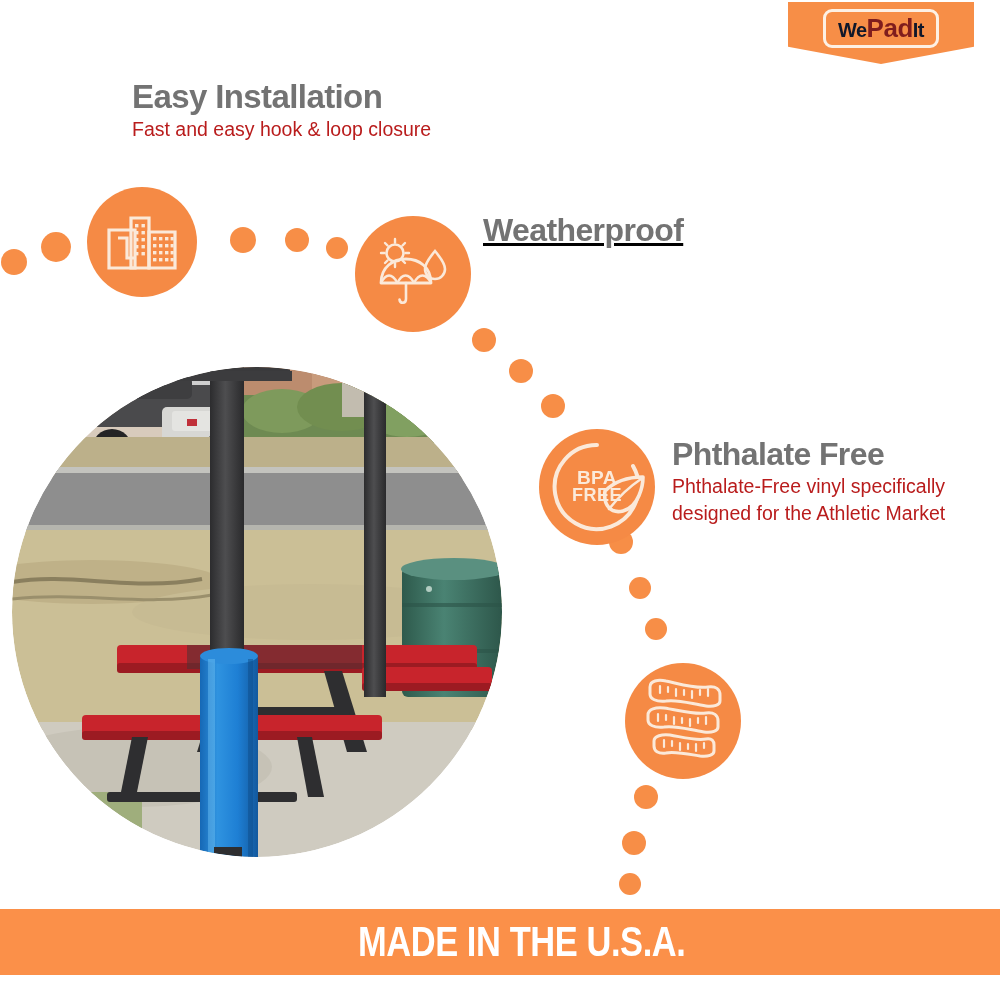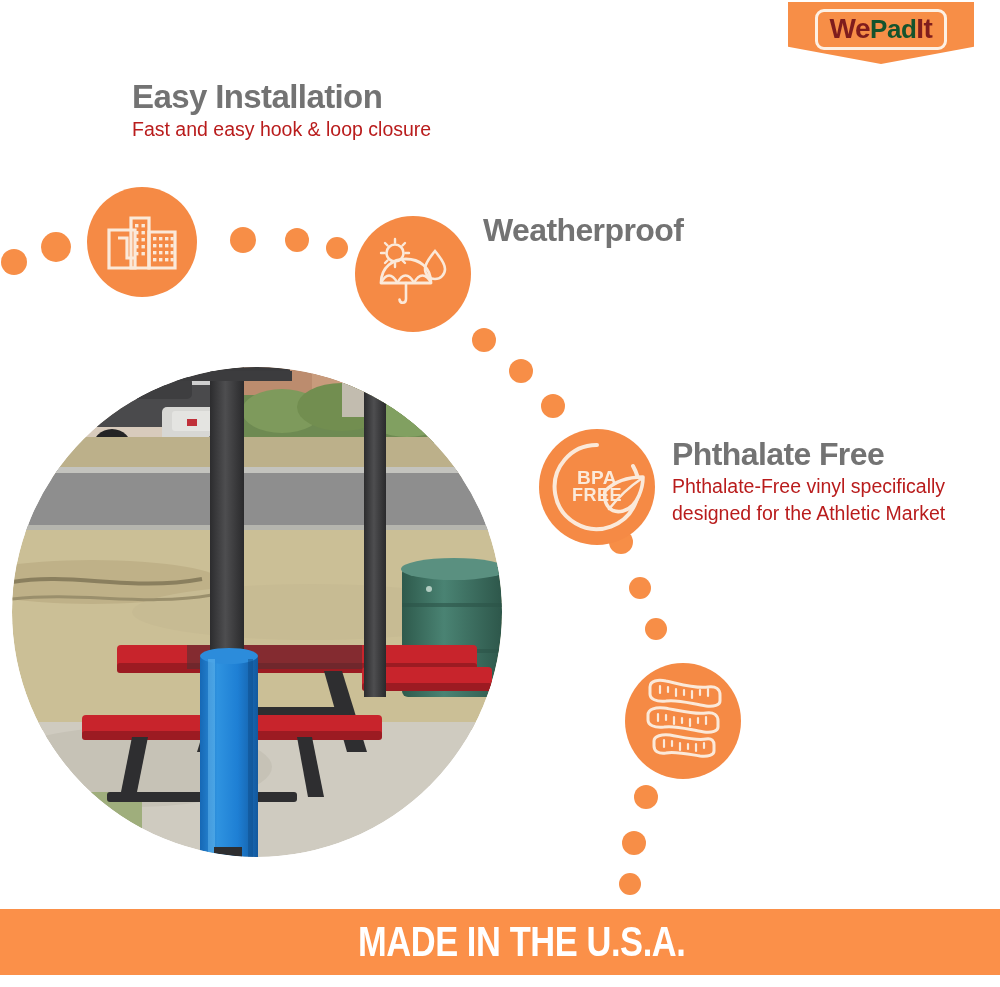--- a/index.html
+++ b/index.html
@@ -37,29 +37,29 @@
   }
   .logo-inner {
     border: 3px solid #FDF0E4;
     border-radius: 9px;
     padding: 3px 12px 4px 12px;
     display: flex;
     align-items: baseline;
     line-height: 1;
   }
   .logo-we, .logo-it {
-    font-size: 28px;
+    font-size: 20px;
     font-weight: 700;
-    color: #7f1d1d;
+    color: #0f172a;
     letter-spacing: -0.5px;
   }
   .logo-pad {
     font-size: 26px;
     font-weight: 900;
-    color: #14532d;
+    color: #7f1d1d;
     letter-spacing: -0.5px;
   }
 
   
   .feature-text { position: absolute; }
   .feature-title {
     font-size: 31px;
     font-weight: 800;
     color: #737373;
     letter-spacing: -0.6px;
@@ -68,21 +68,21 @@
   }
   .feature-desc {
     font-size: 19.5px;
     font-weight: 400;
     color: #b91c1c;
     line-height: 1.42;
     margin-top: 1px;
   }
 
   #block-easy       { left: 132px; top: 79px;  width: 430px; }
-  #block-weather    { left: 483px; top: 213px; width: 430px; }
+  #block-weather    { left: 483px; top: 213px; width: 430px; text-decoration: underline; }
   #block-phthalate  { left: 672px; top: 437px; width: 310px; }
   #block-fit        { left: 745px; top: 672px; width: 240px; }
 
   #block-easy .feature-title { font-size: 33px; }
   #block-weather .feature-title { font-size: 32px; }
   #block-phthalate .feature-title { font-size: 32px; }
   #block-fit .feature-title { font-size: 32px; }
 
   
   .trail-dot {

